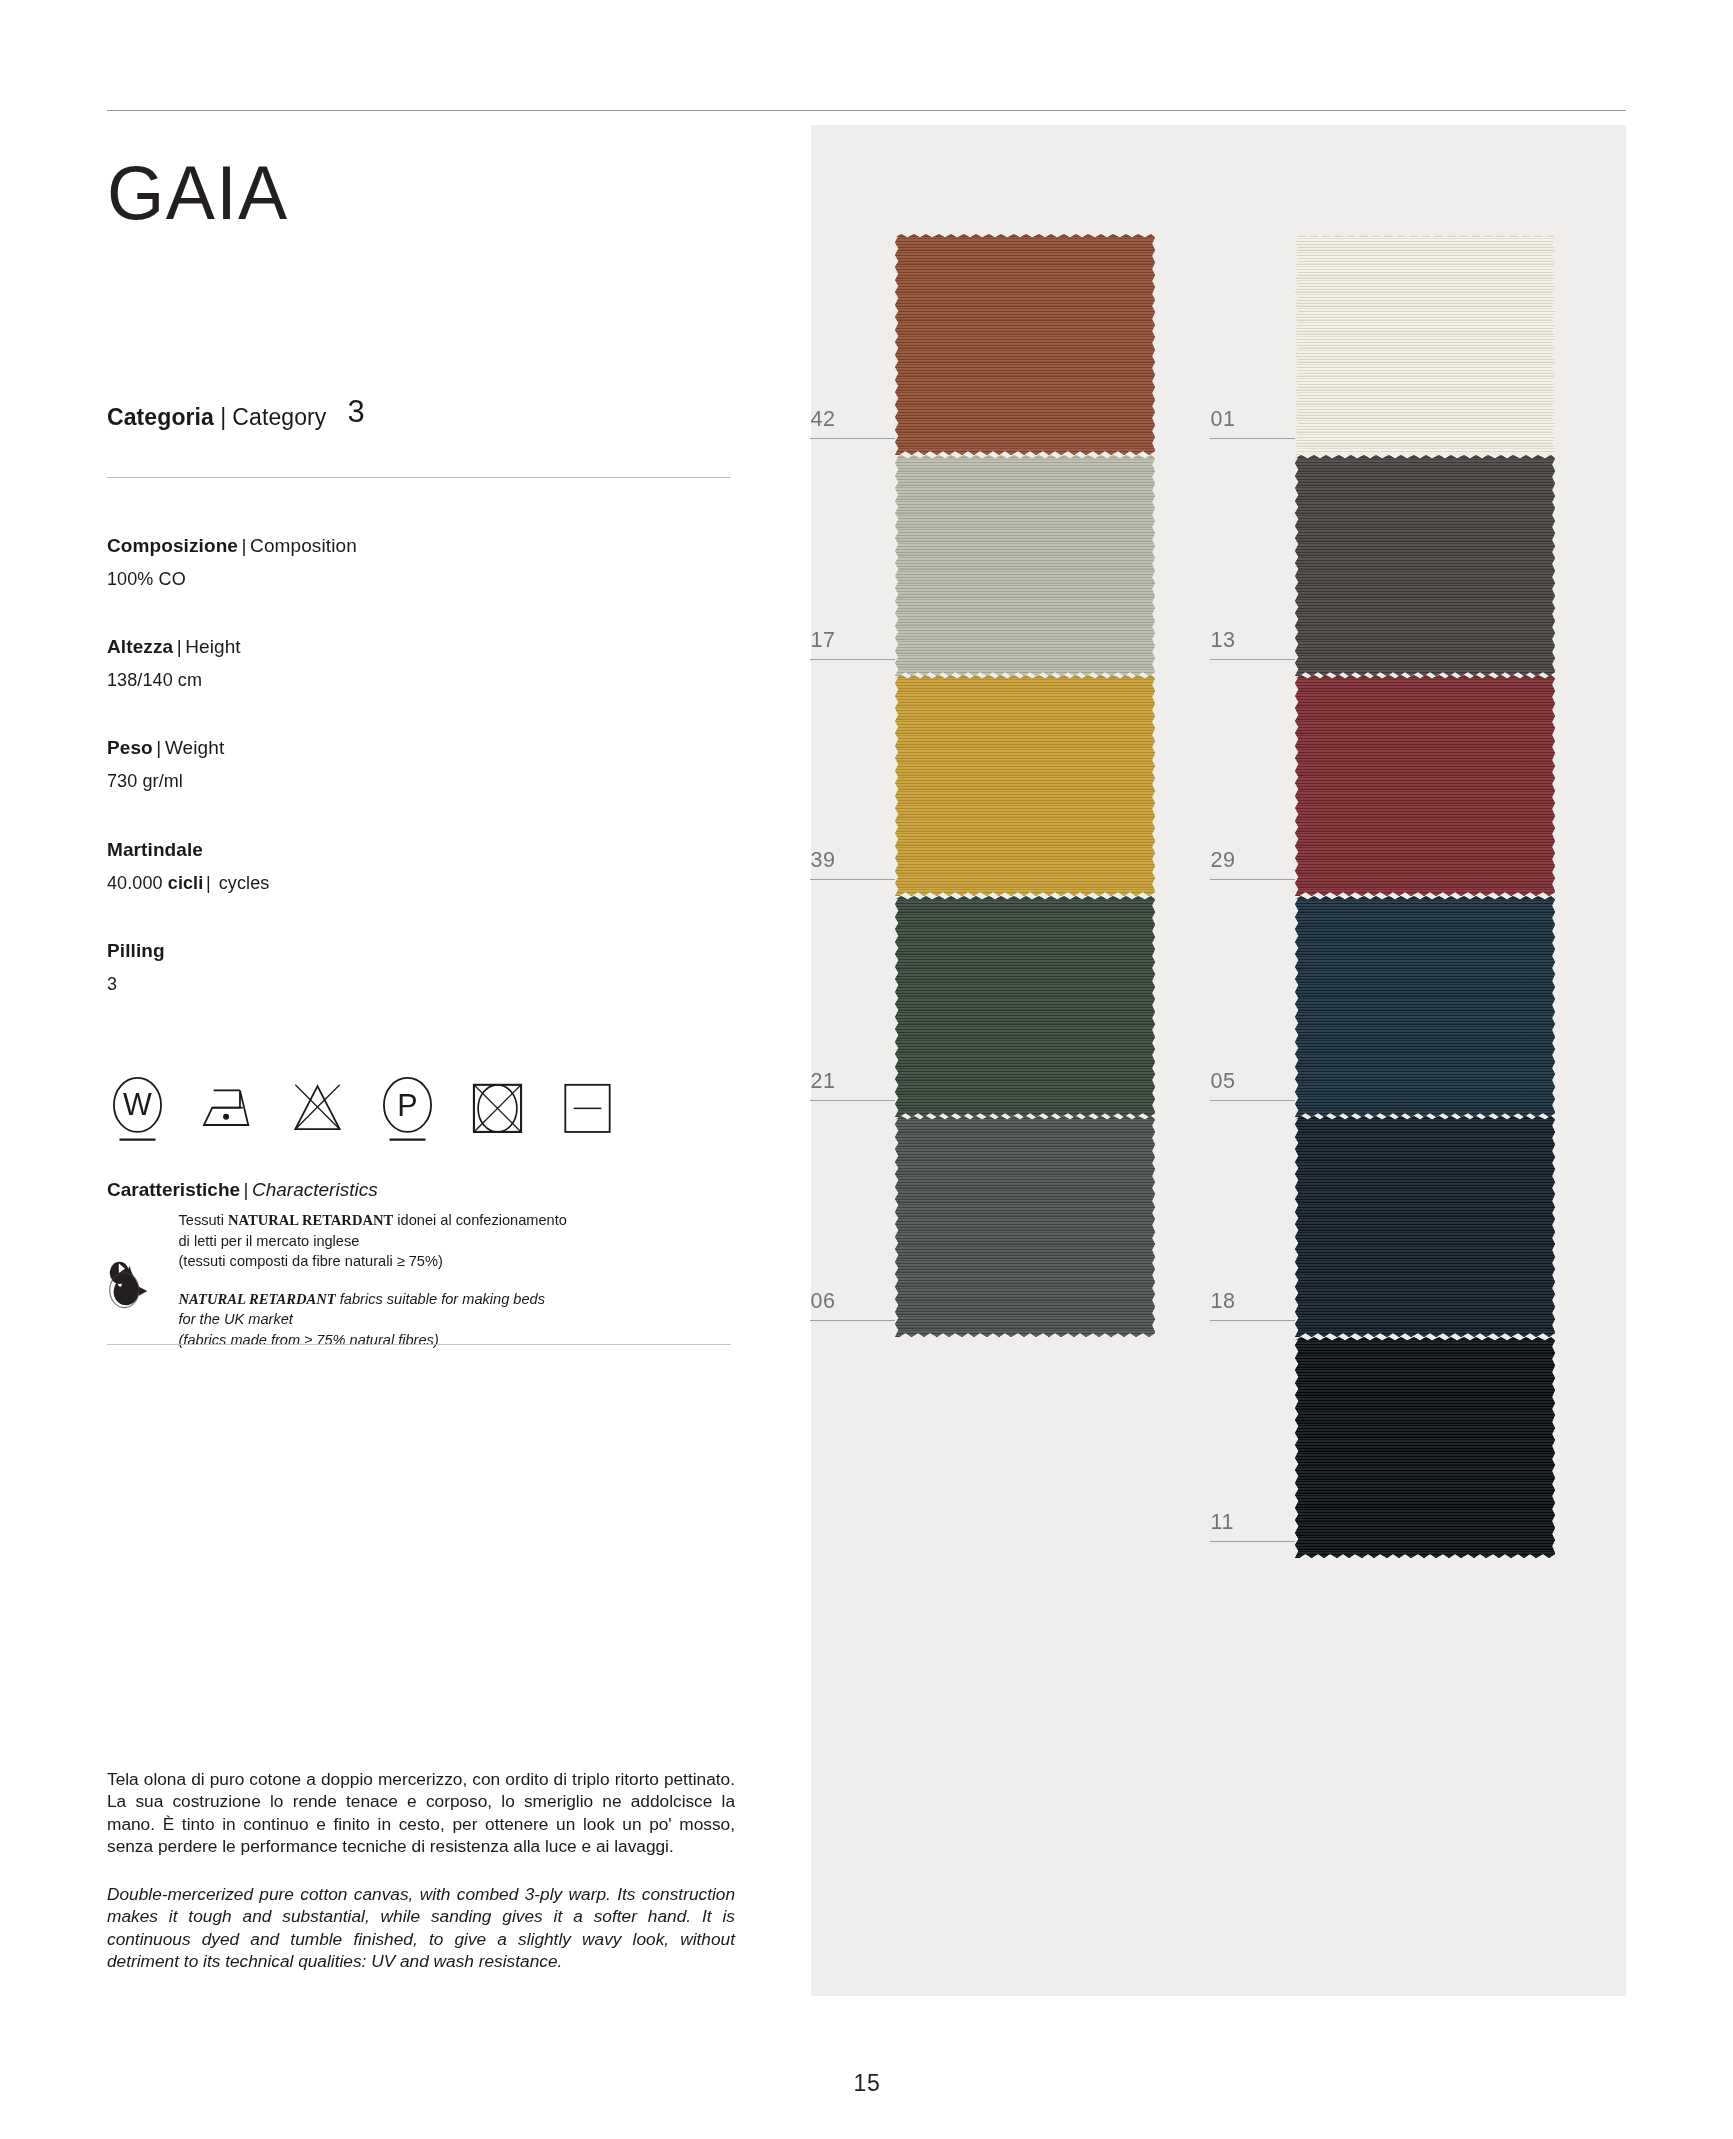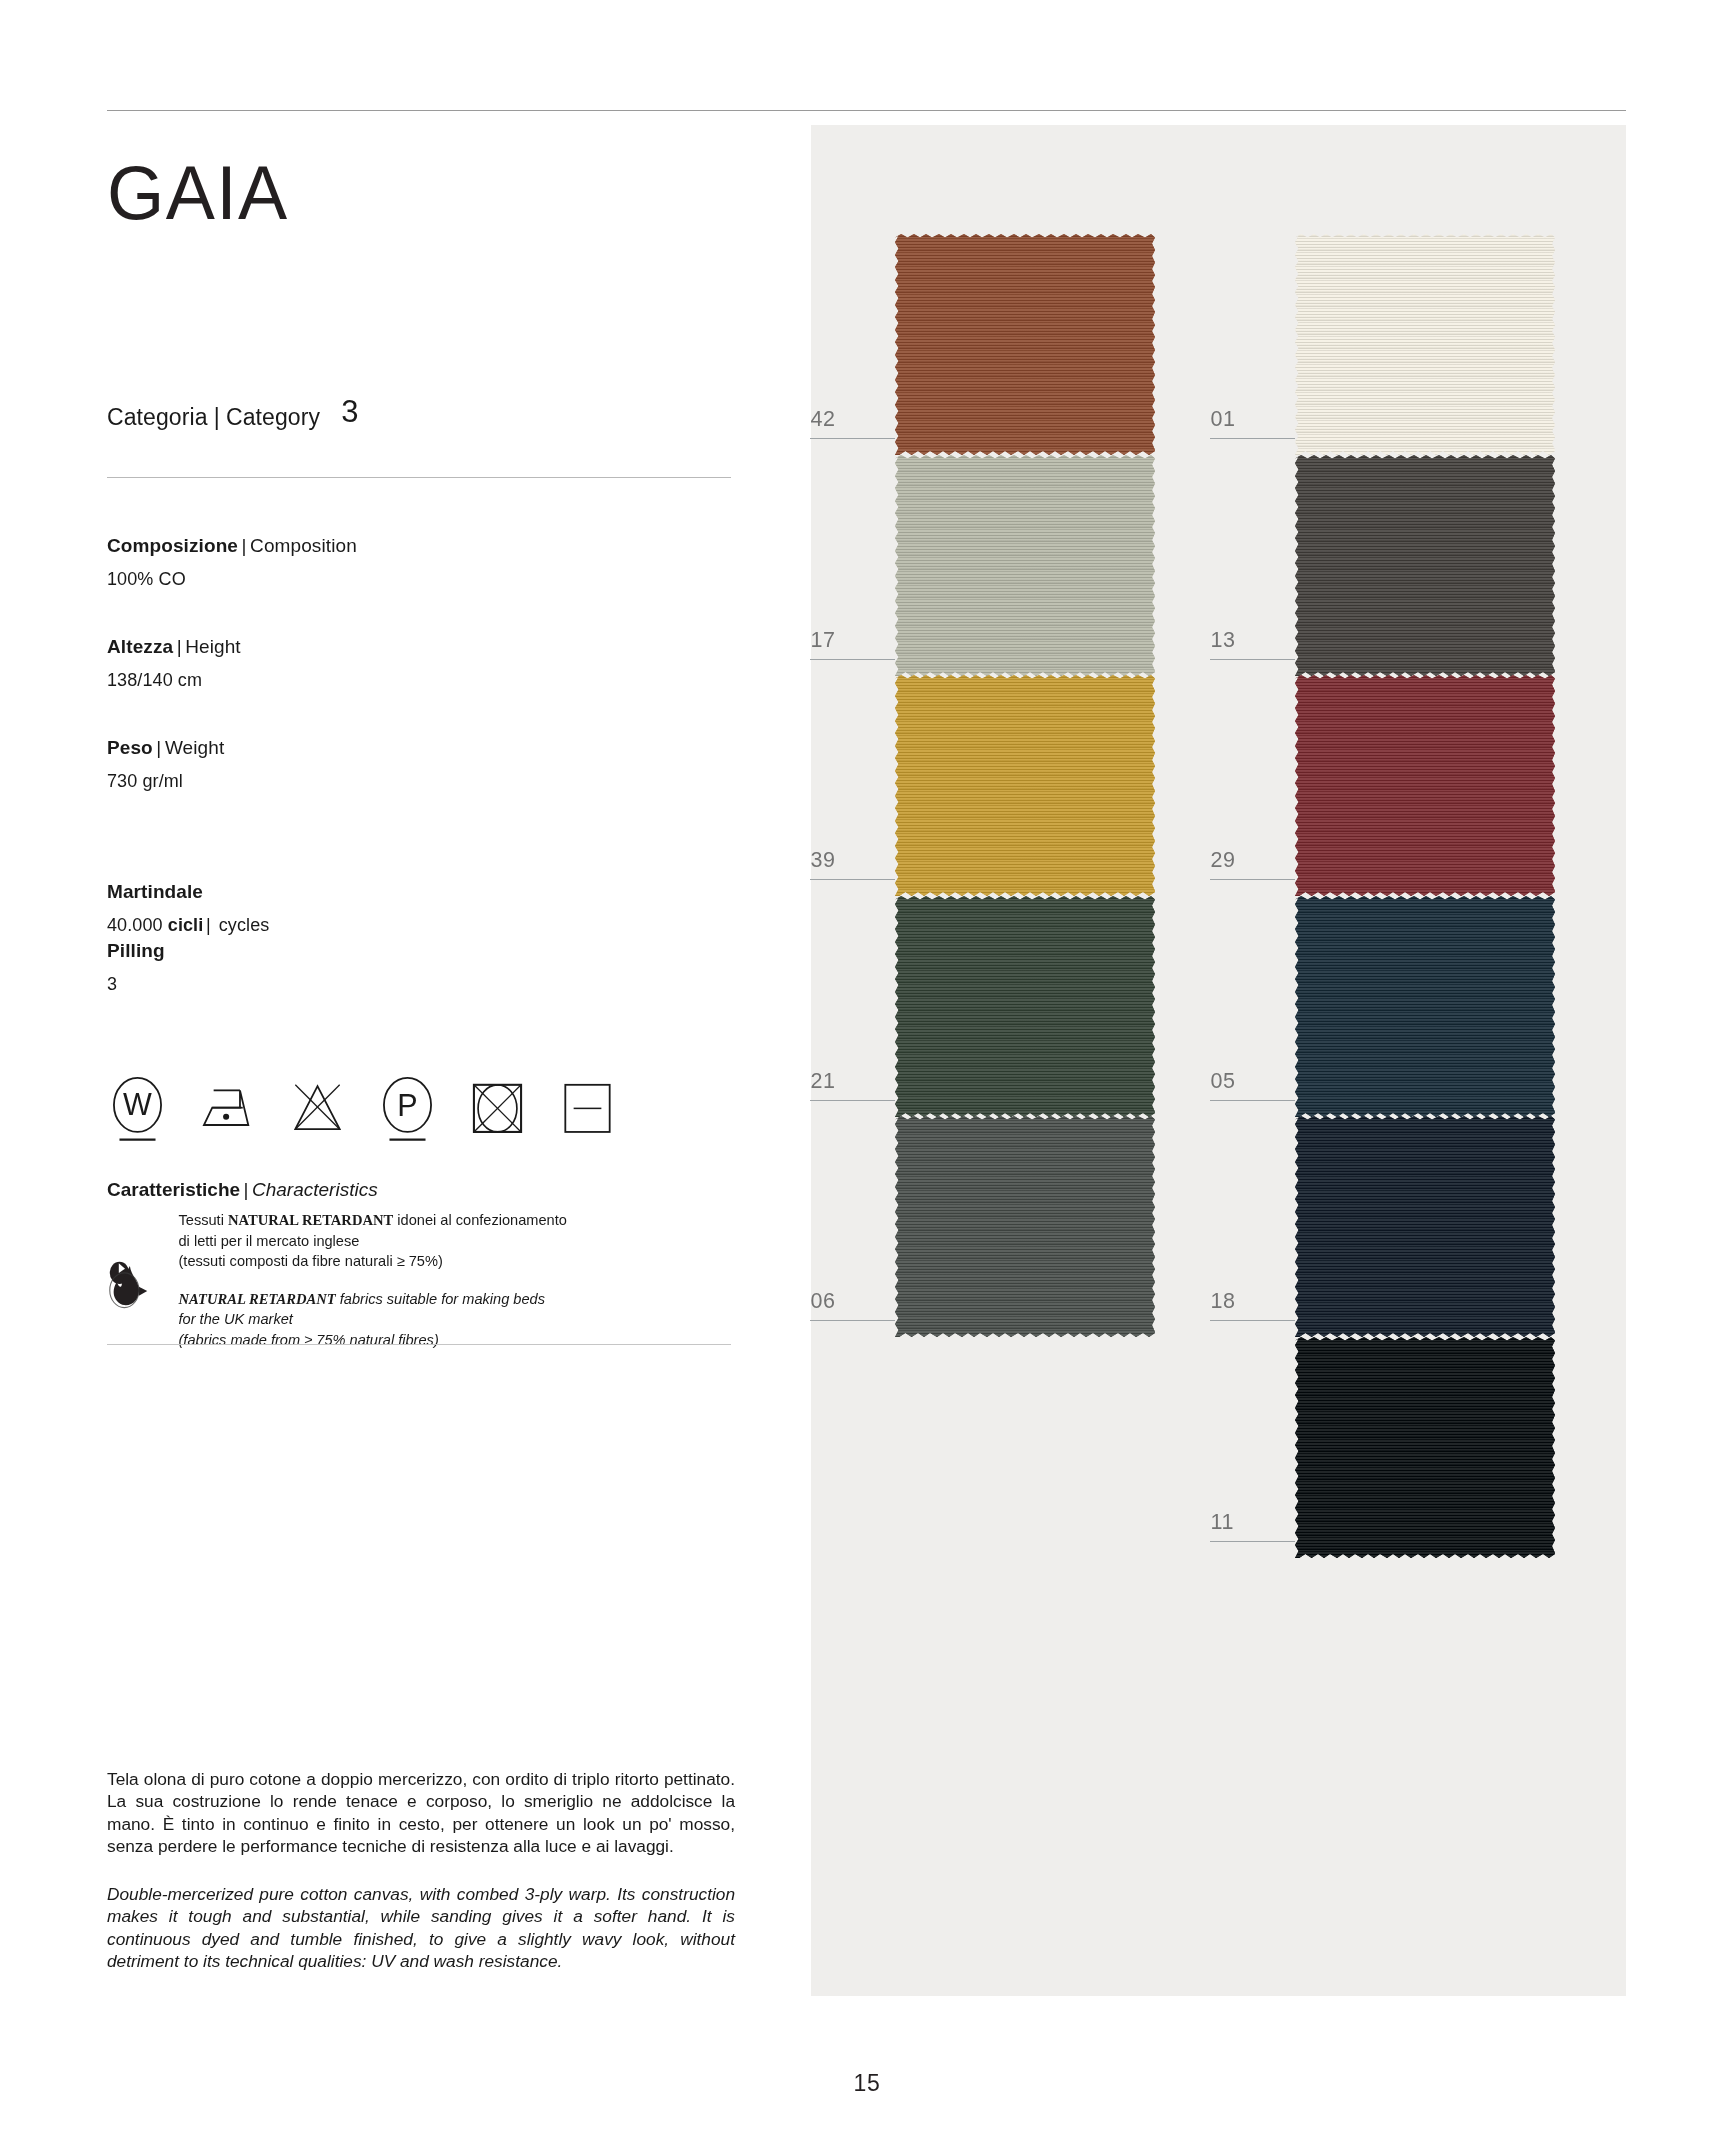--- a/index.html
+++ b/index.html
@@ -47,21 +47,21 @@
     letter-spacing:1.4px;color:#231f20;
     margin:0;padding-top:12.5px;
     font-family:"Liberation Sans",sans-serif;
     transform:scaleX(0.97);transform-origin:left center;
   }
 
   .cat-row{
     position:absolute;left:107px;top:399px;width:624px;
     display:flex;align-items:baseline;
   }
-  .cat-it{font-size:23px;font-weight:400;color:#1a1a1a;letter-spacing:0.1px;}
+  .cat-it{font-size:23px;font-weight:700;color:#1a1a1a;letter-spacing:0.1px;}
   .cat-pipe{font-size:23px;font-weight:300;color:#1a1a1a;margin:0 6.2px;}
   .cat-en{font-size:23px;font-style:normal;font-weight:400;color:#1a1a1a;letter-spacing:0.1px;}
   .cat-num{font-size:31px;font-weight:400;color:#1a1a1a;margin-left:21px;line-height:1;position:relative;top:-2.8px;}
 
   .rule-thin{
     position:absolute;left:107px;width:624px;height:0.7px;background:#b9b9b9;
   }
 
   .spec{position:absolute;left:107px;width:624px;}
   .spec-h{font-size:19px;font-weight:700;color:#1a1a1a;letter-spacing:0.1px;line-height:1.25;}
@@ -163,21 +163,21 @@
     <div class="spec-v">138/140 cm</div>
   </div>
 
   <div class="spec" style="top:736px;">
     <div class="spec-h">
       <span>Peso</span><span class="pipe">|</span><span class="en">Weight</span>
     </div>
     <div class="spec-v">730 gr/ml</div>
   </div>
 
-  <div class="spec" style="top:880px;">
+  <div class="spec" style="top:838px;">
     <div class="spec-h">
       <span>Martindale</span>
     </div>
     <div class="spec-v"><span>40.000 </span><b>cicli</b><span class="pipe">|</span><span> cycles</span></div>
   </div>
 
   <div class="spec" style="top:939px;">
     <div class="spec-h">
       <span>Pilling</span>
     </div>

